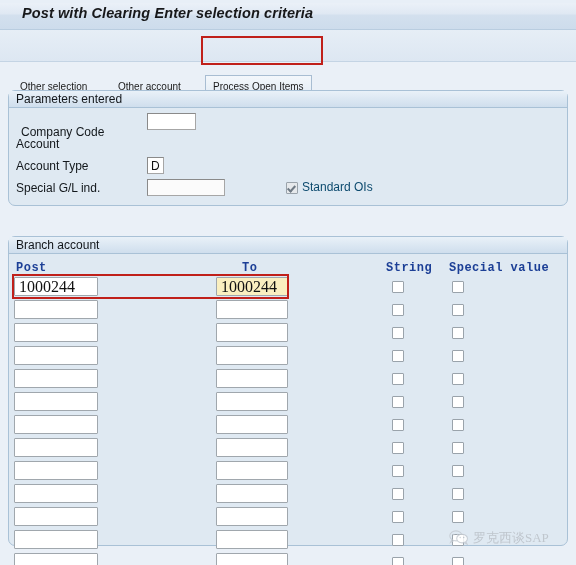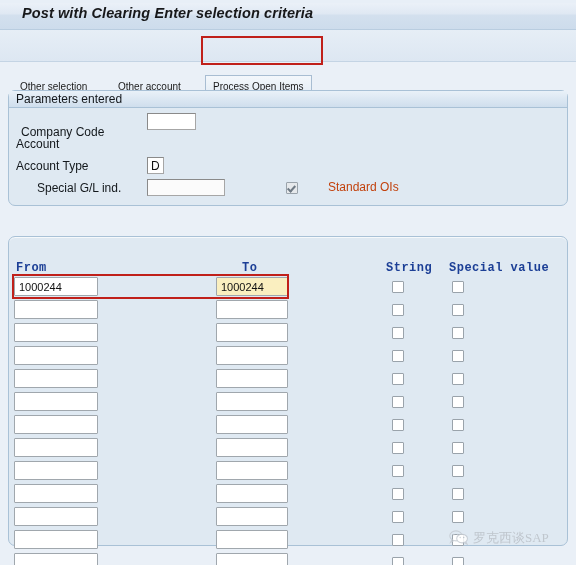--- a/index.html
+++ b/index.html
@@ -156,43 +156,42 @@
     left: 2px; top: 1px;
     width: 5px; height: 8px;
     border: solid #6f7a85;
     border-width: 0 2px 2px 0;
     transform: rotate(42deg);
     box-sizing: border-box;
   }
   .cb-label {
     position: absolute;
     font-size: 12px;
-    color: #c2410c;
-    white-space: nowrap;
-    margin-left: 26px;
+    color: #0c4a6e;
+    white-space: nowrap;
   }
 
   
   .colhead {
     position: absolute;
     font-family: "Liberation Mono", "DejaVu Sans Mono", monospace;
     font-size: 12px;
     font-weight: bold;
     color: #1c3f96;
     white-space: nowrap;
     letter-spacing: 0.5px;
   }
   .cell-input {
     position: absolute;
     height: 19px;
     background: #ffffff;
     border: 1px solid #a0a7ad;
     box-sizing: border-box;
-    font-family: Liberation Sans, sans-serif;
-    font-size: 11px;
+    font-family: Liberation Serif, serif;
+    font-size: 16px;
     color: #111;
     padding: 0 4px;
     line-height: 17px;
     border-radius: 1px;
     outline: none;
   }
   .cell-input.focus-yellow {
     background: #faefc0;
   }
   .row-cbox {
@@ -256,30 +255,33 @@
   </div>
 
   <div class="frow-label" style="left:12px; top:24px;margin-top:10px;">Company Code</div>
   <input class="sapfield" style="left: 138px; top: 22px; width: 44px; padding-left: 44px;" value="1000">
 
   <div class="frow-label" style="left:7px; top:46px;">Account</div>
 
   <div class="frow-label" style="left:7px; top:68px;">Account Type</div>
   <input class="sapfield" style="left: 138px; top: 66px; width: 17px;" value="D">
 
-  <div class="frow-label" style="left:7px; top:90px;margin-left:21px;">Special G/L ind.</div>
+  <div class="frow-label" style="left:7px; top:90px;">Special G/L ind.</div>
   <input class="sapfield empty-gray" style="left: 138px; top: 88px; width: 78px;" value="">
 
   <div class="cbox checked-disabled" style="left:277px; top:91px;"></div>
   <div class="cb-label" style="left:293px; top:89px;">Standard OIs</div>
 </div>
 
 <div class="panel" id="panel-branch">
-
-  <div class="colhead" style="left:7px; top:24px;">From</div>
+  <div class="panel-head">
+    <span>Branch account</span>
+  </div>
+
+  <div class="colhead" style="left:7px; top:24px;">Post</div>
   <div class="colhead" style="left:209px; top:24px;margin-left:24px;">To</div>
   <div class="colhead" style="left:377px; top:24px;">String</div>
   <div class="colhead" style="left:440px; top:24px;">Special value</div>
 
   <div id="branch-rows">
       <input class="cell-input" value="1000244" style="left: 5px; top: 40px; width: 84px;">
       <input class="cell-input focus-yellow" value="1000244" style="left: 207px; top: 40px; width: 72px;">
       <div class="row-cbox" style="left: 383px; top: 44px;"></div>
       <div class="row-cbox" style="left: 443px; top: 44px;"></div>
       <input class="cell-input" value="" style="left: 5px; top: 63px; width: 84px;">

